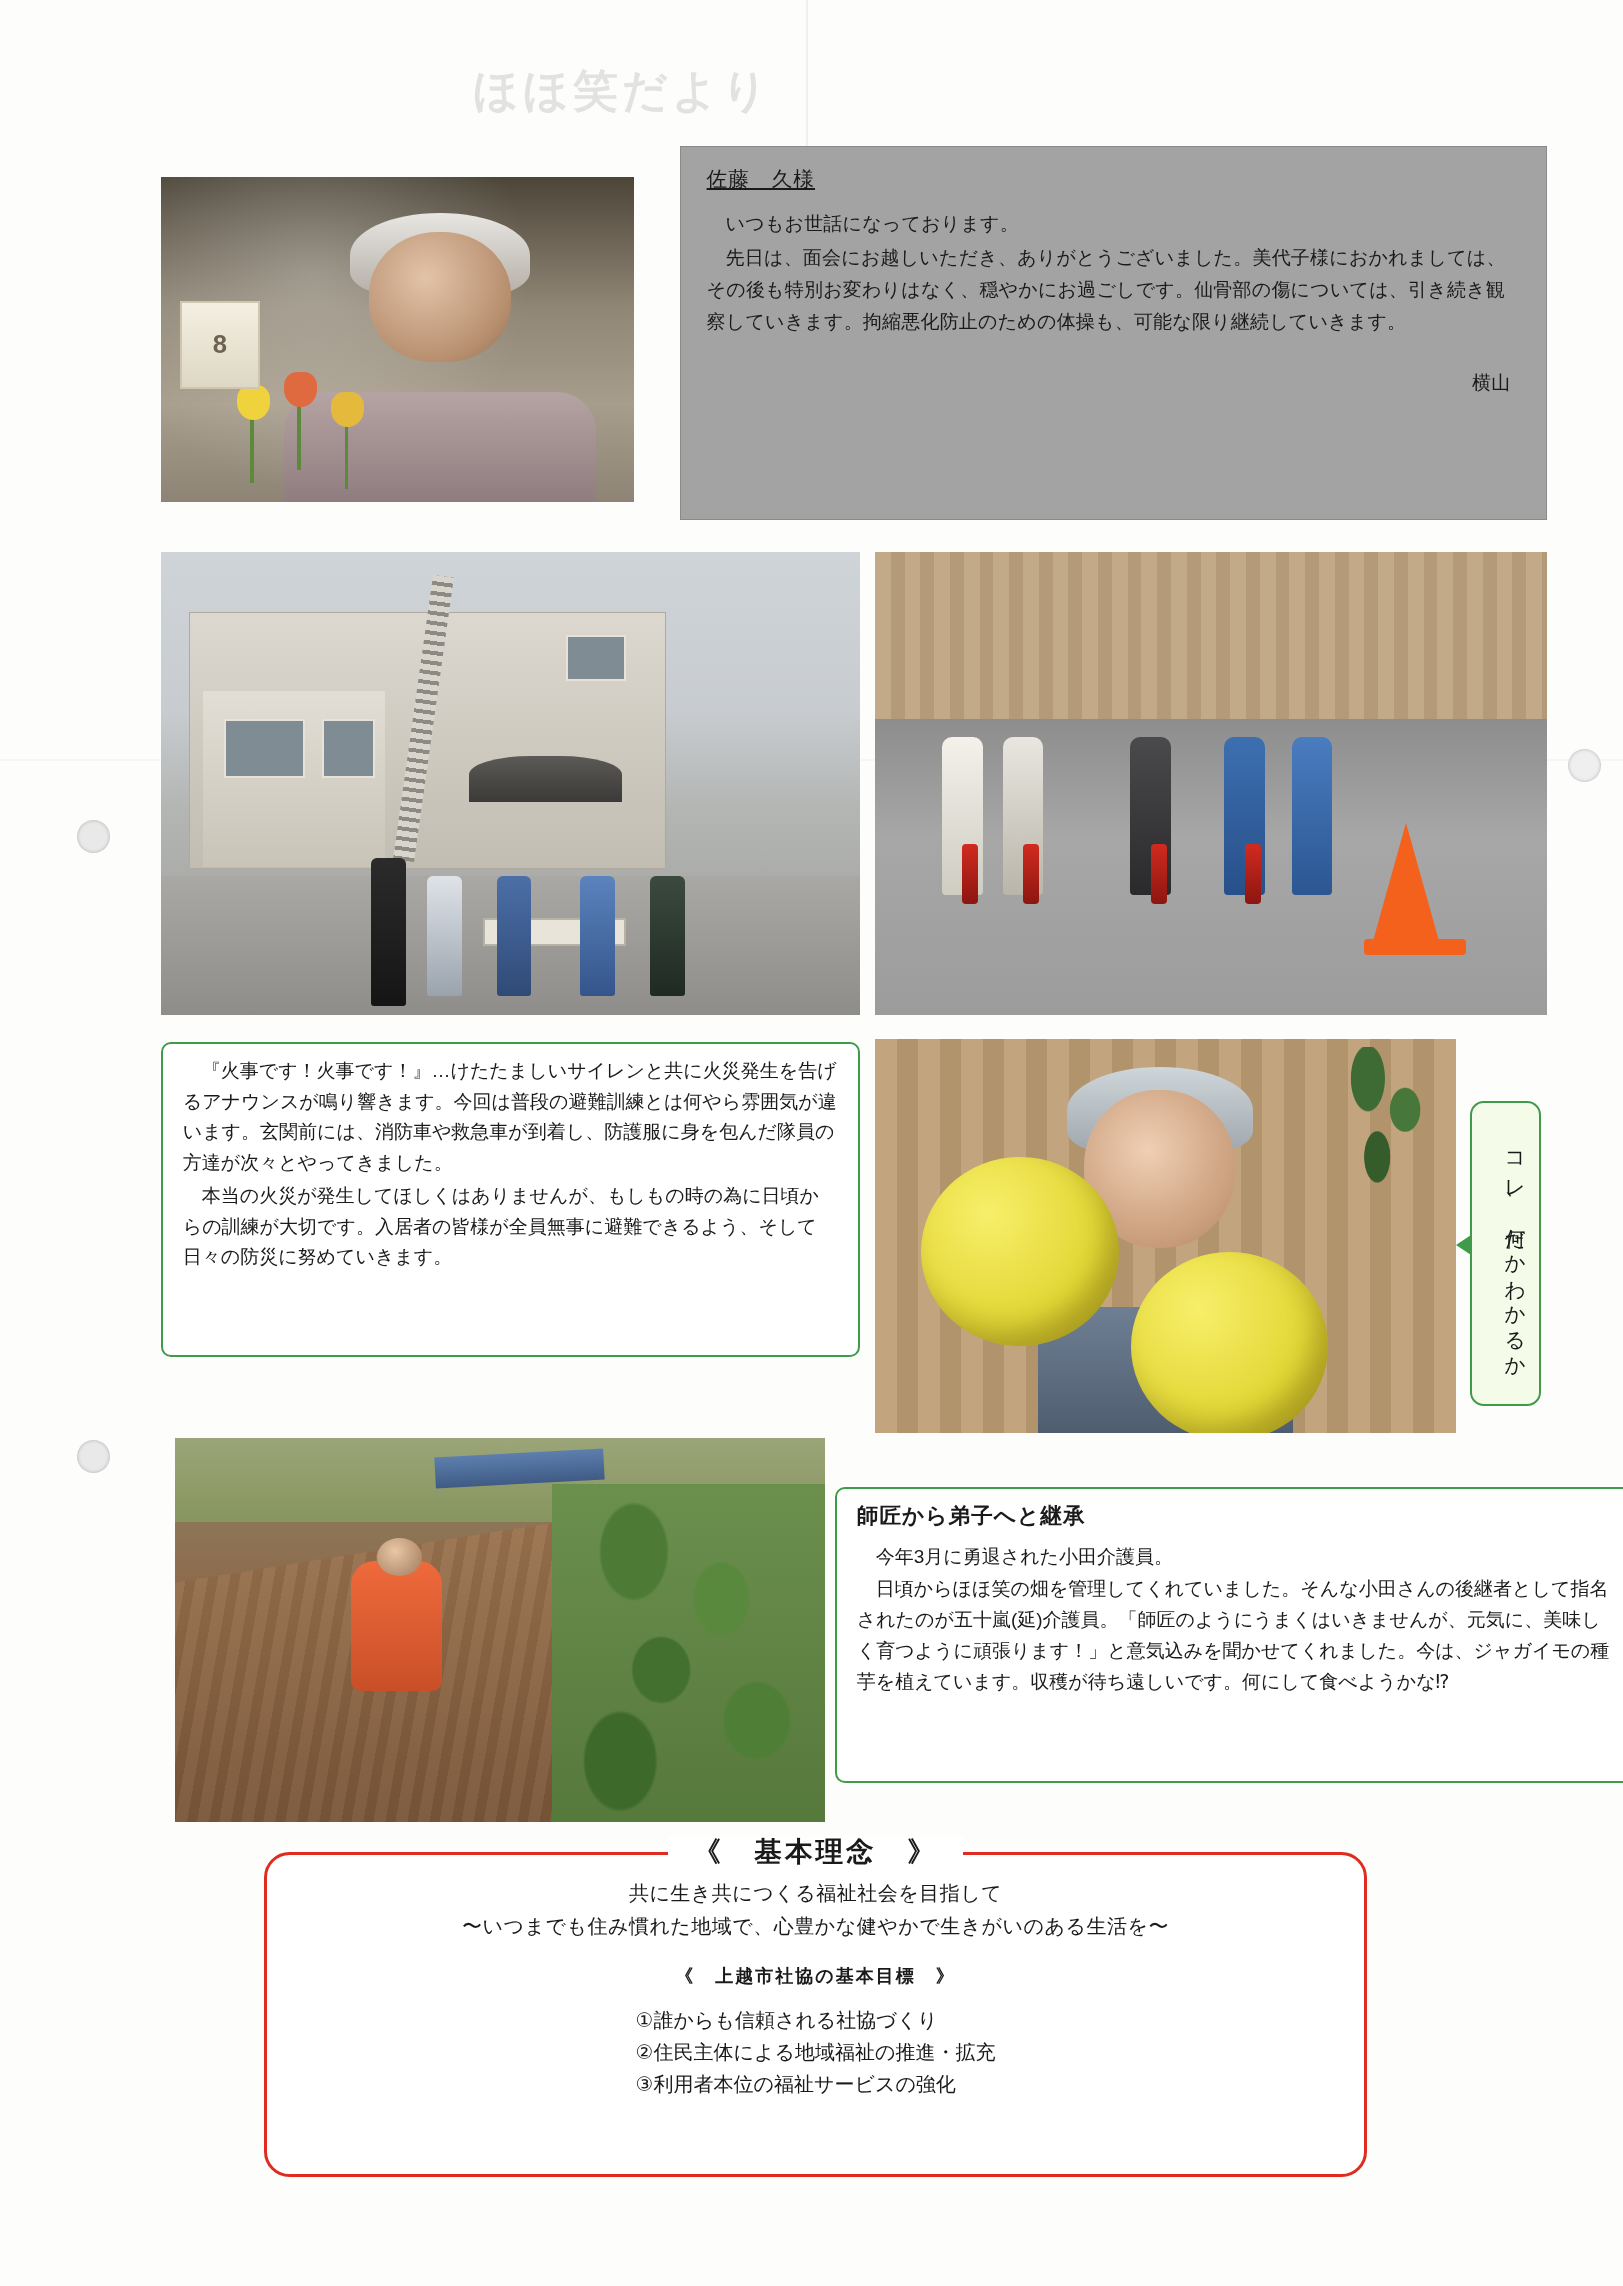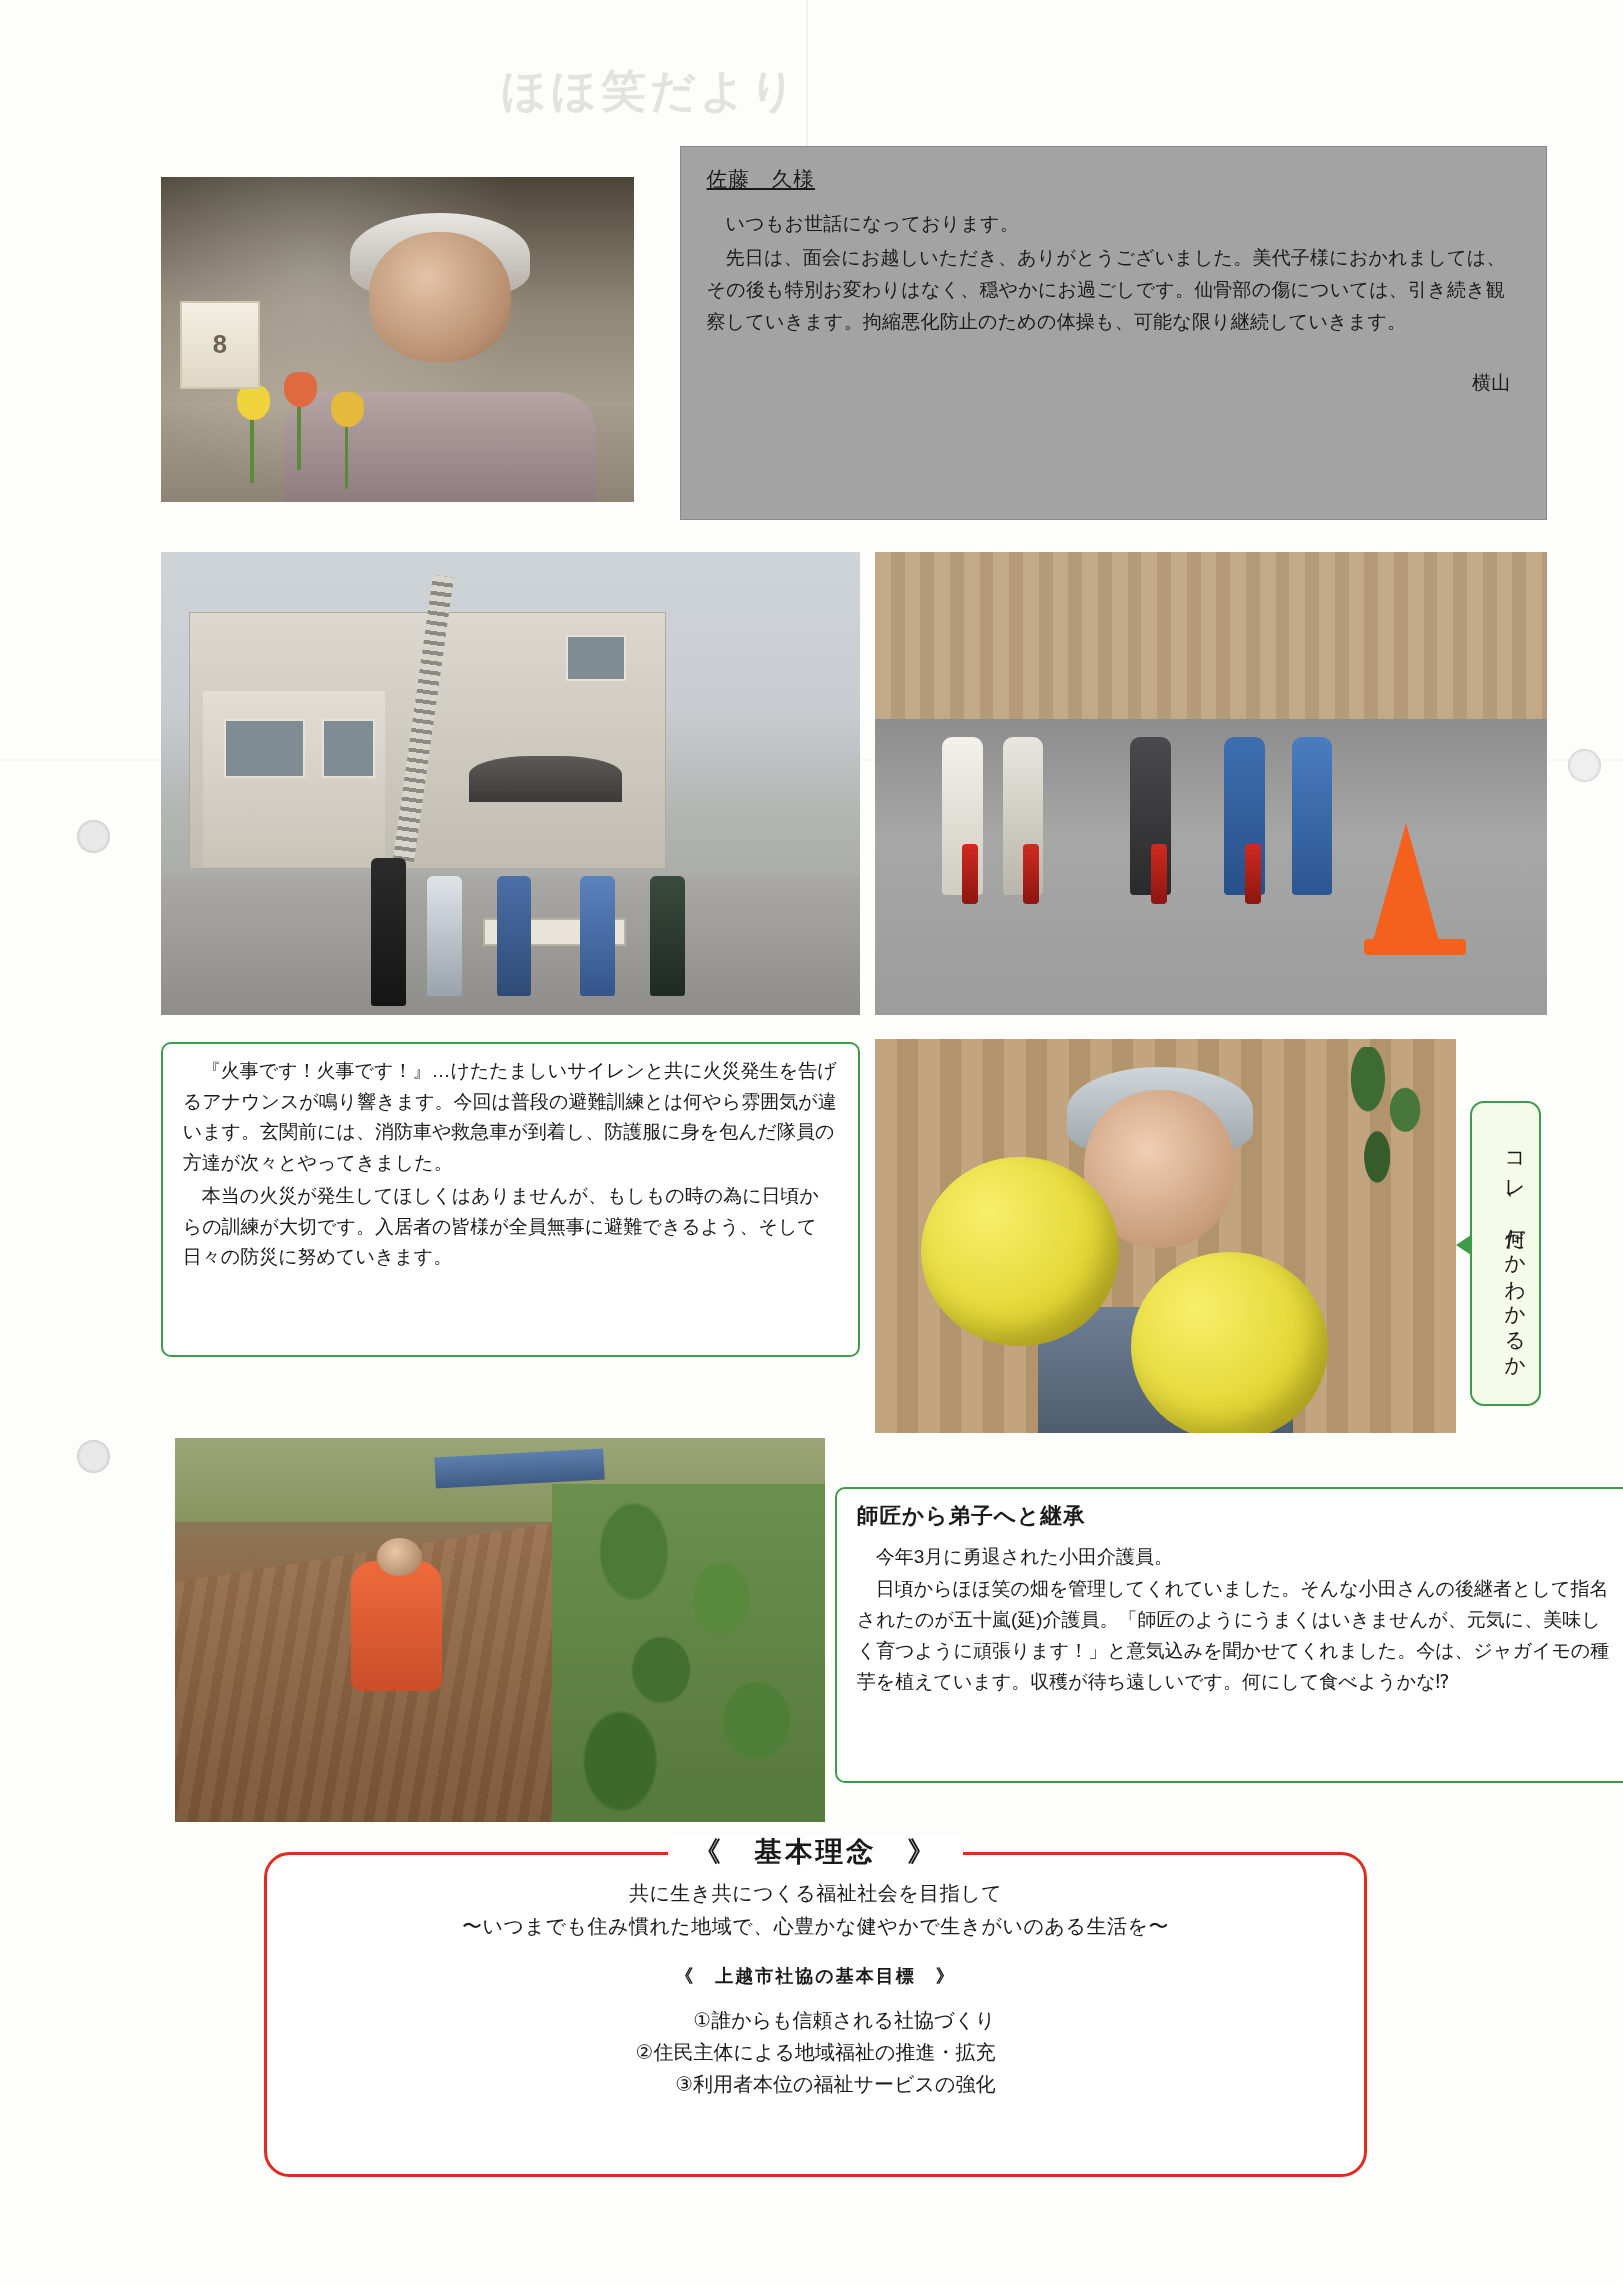--- a/index.html
+++ b/index.html
@@ -30,21 +30,20 @@
     border-radius: 50%;
     background: #e9e9e9;
     box-shadow: inset 0 0 3.9px rgba(0,0,0,0.25);
   }
   .ghost-text {
     position: absolute;
     color: rgba(120,120,120,0.20);
     font-weight: bold;
     letter-spacing: 3.9px;
     user-select: none;
-    margin-left: 28px;
   }
 
   
   .photo {
     position: absolute;
     overflow: hidden;
     background: #b9b6ae;
   }
 
   
@@ -425,21 +424,21 @@
   }
   .phil-sub {
     margin-top: 21.7px;
     font-size: 18px;
     font-weight: bold;
     letter-spacing: 2px;
   }
   .phil-items {
     margin-top: 15.8px;
     display: inline-block;
-    text-align: right;
+    text-align: left;
   }
   .phil-items div {
     font-size: 20px;
     line-height: 1.6;
   }
 </style>
 </head>
 <body>
 
 <div id="page">

